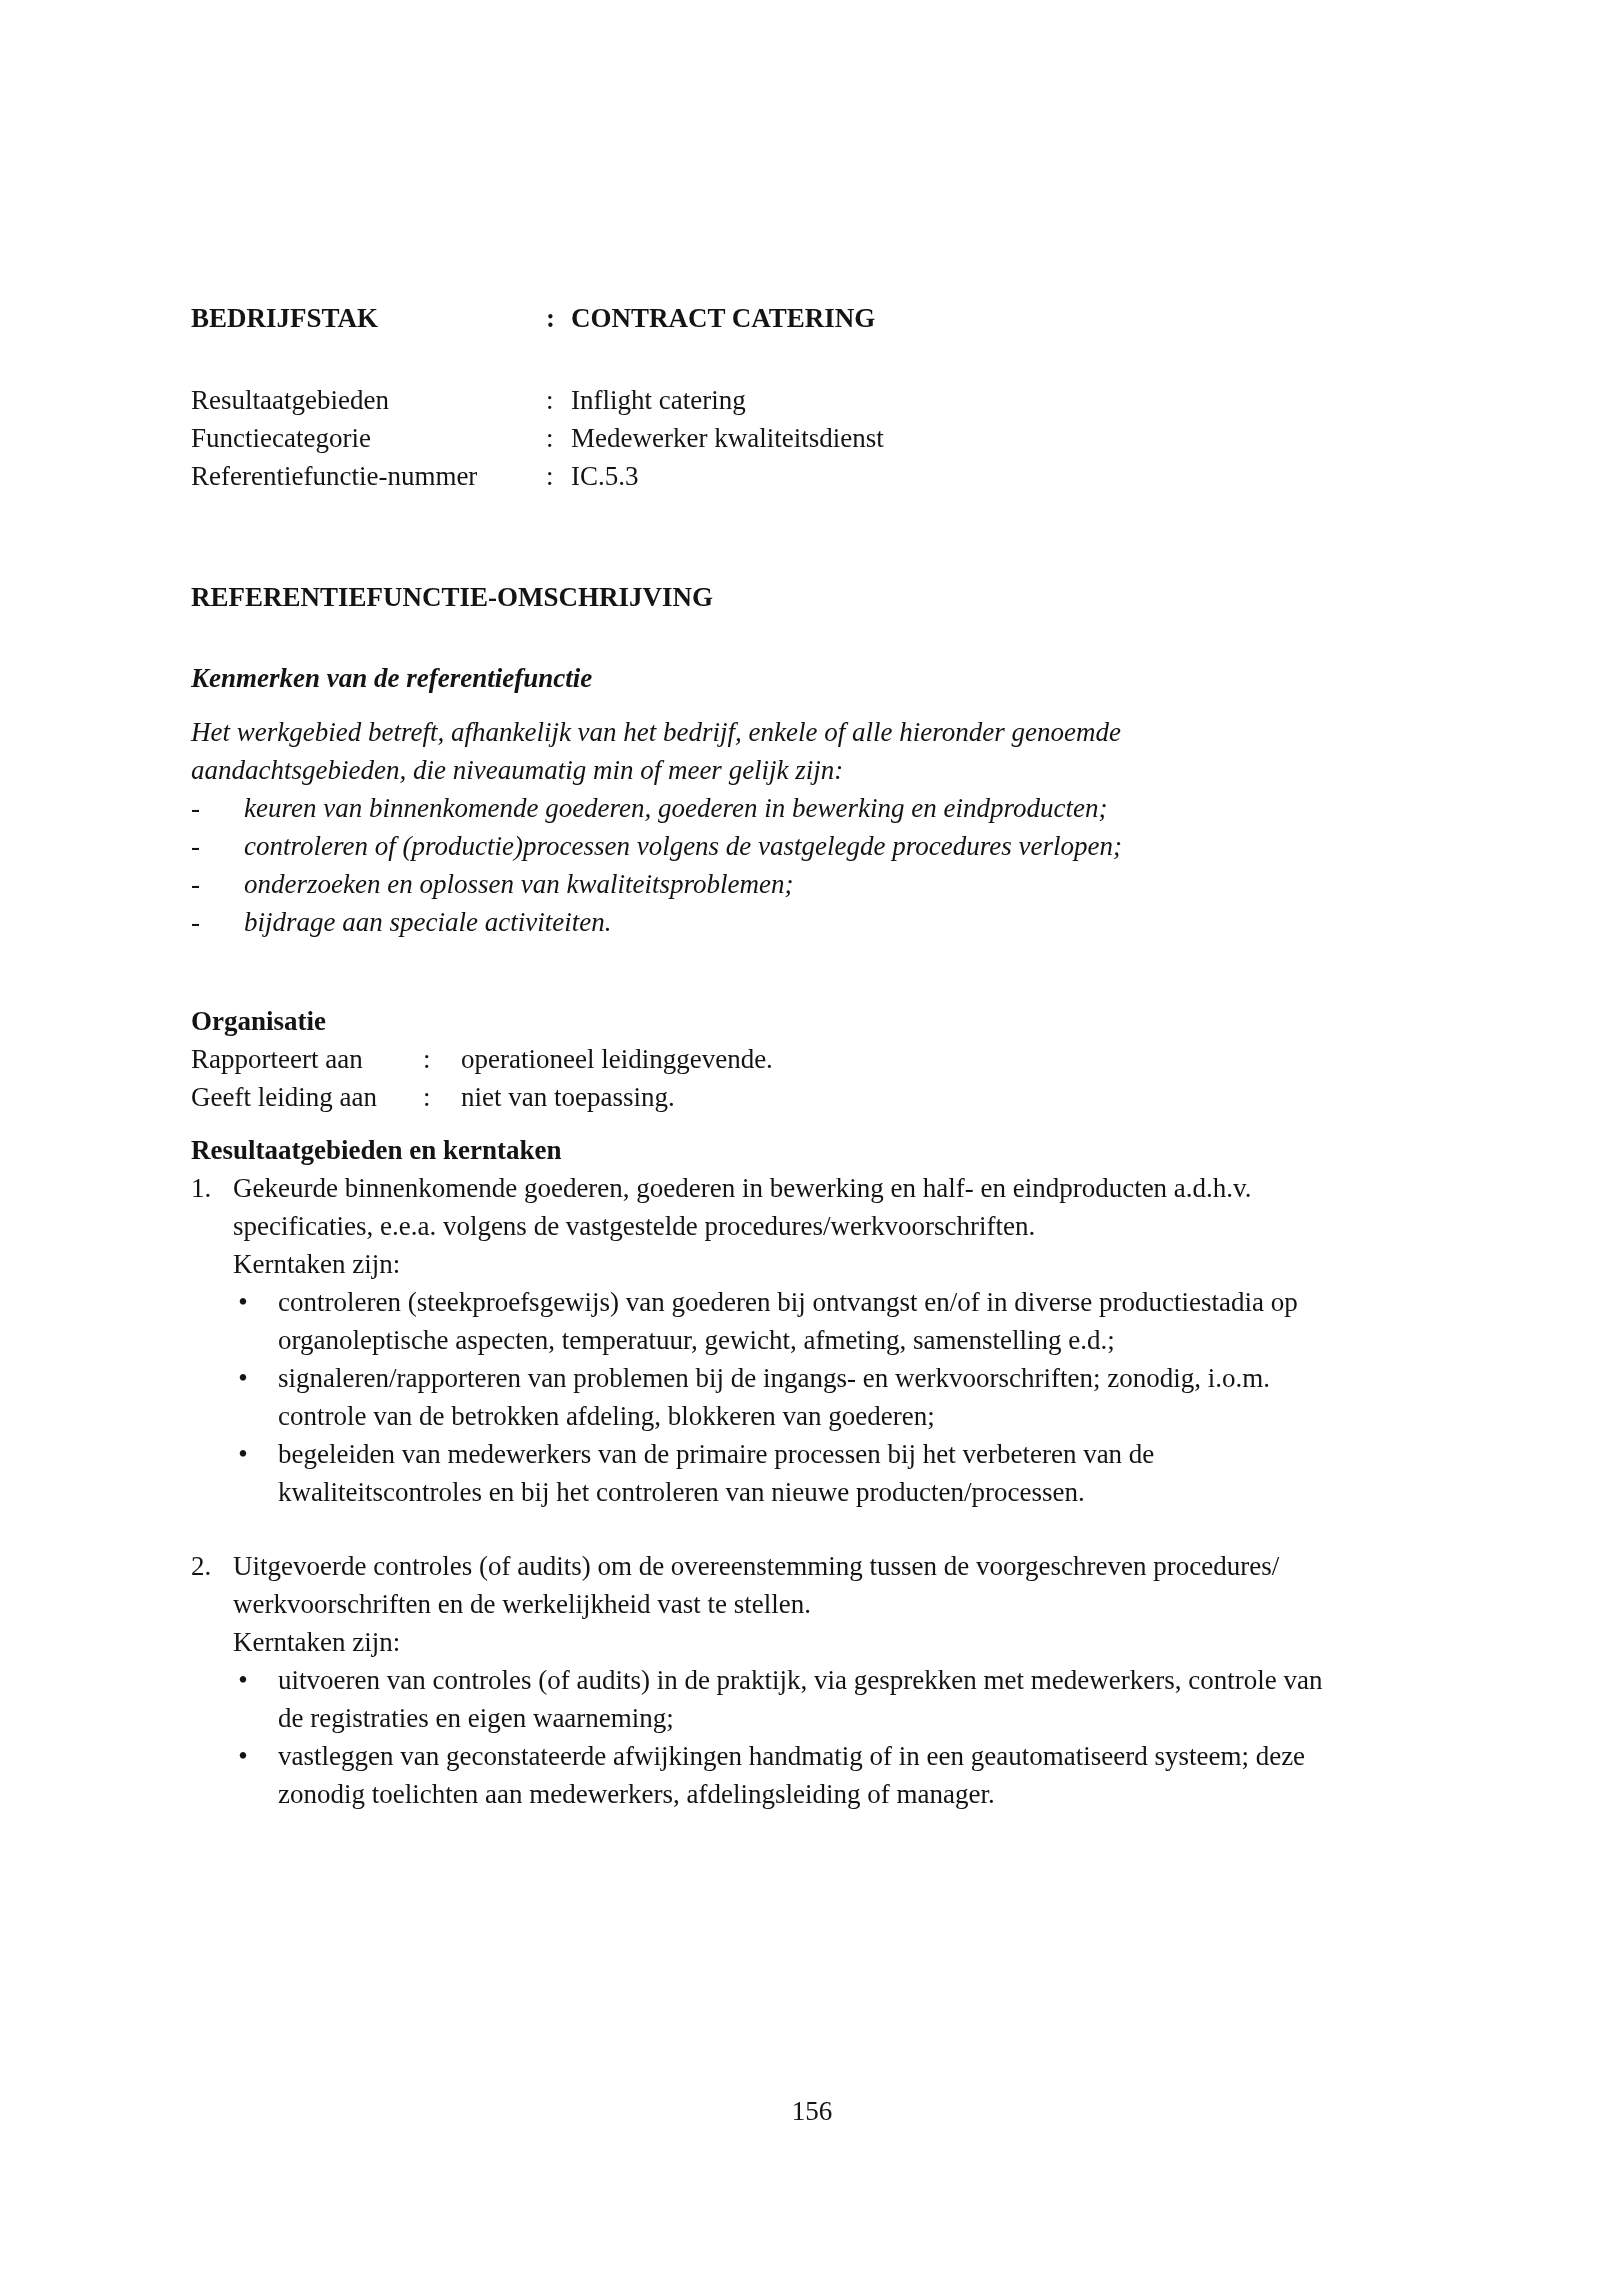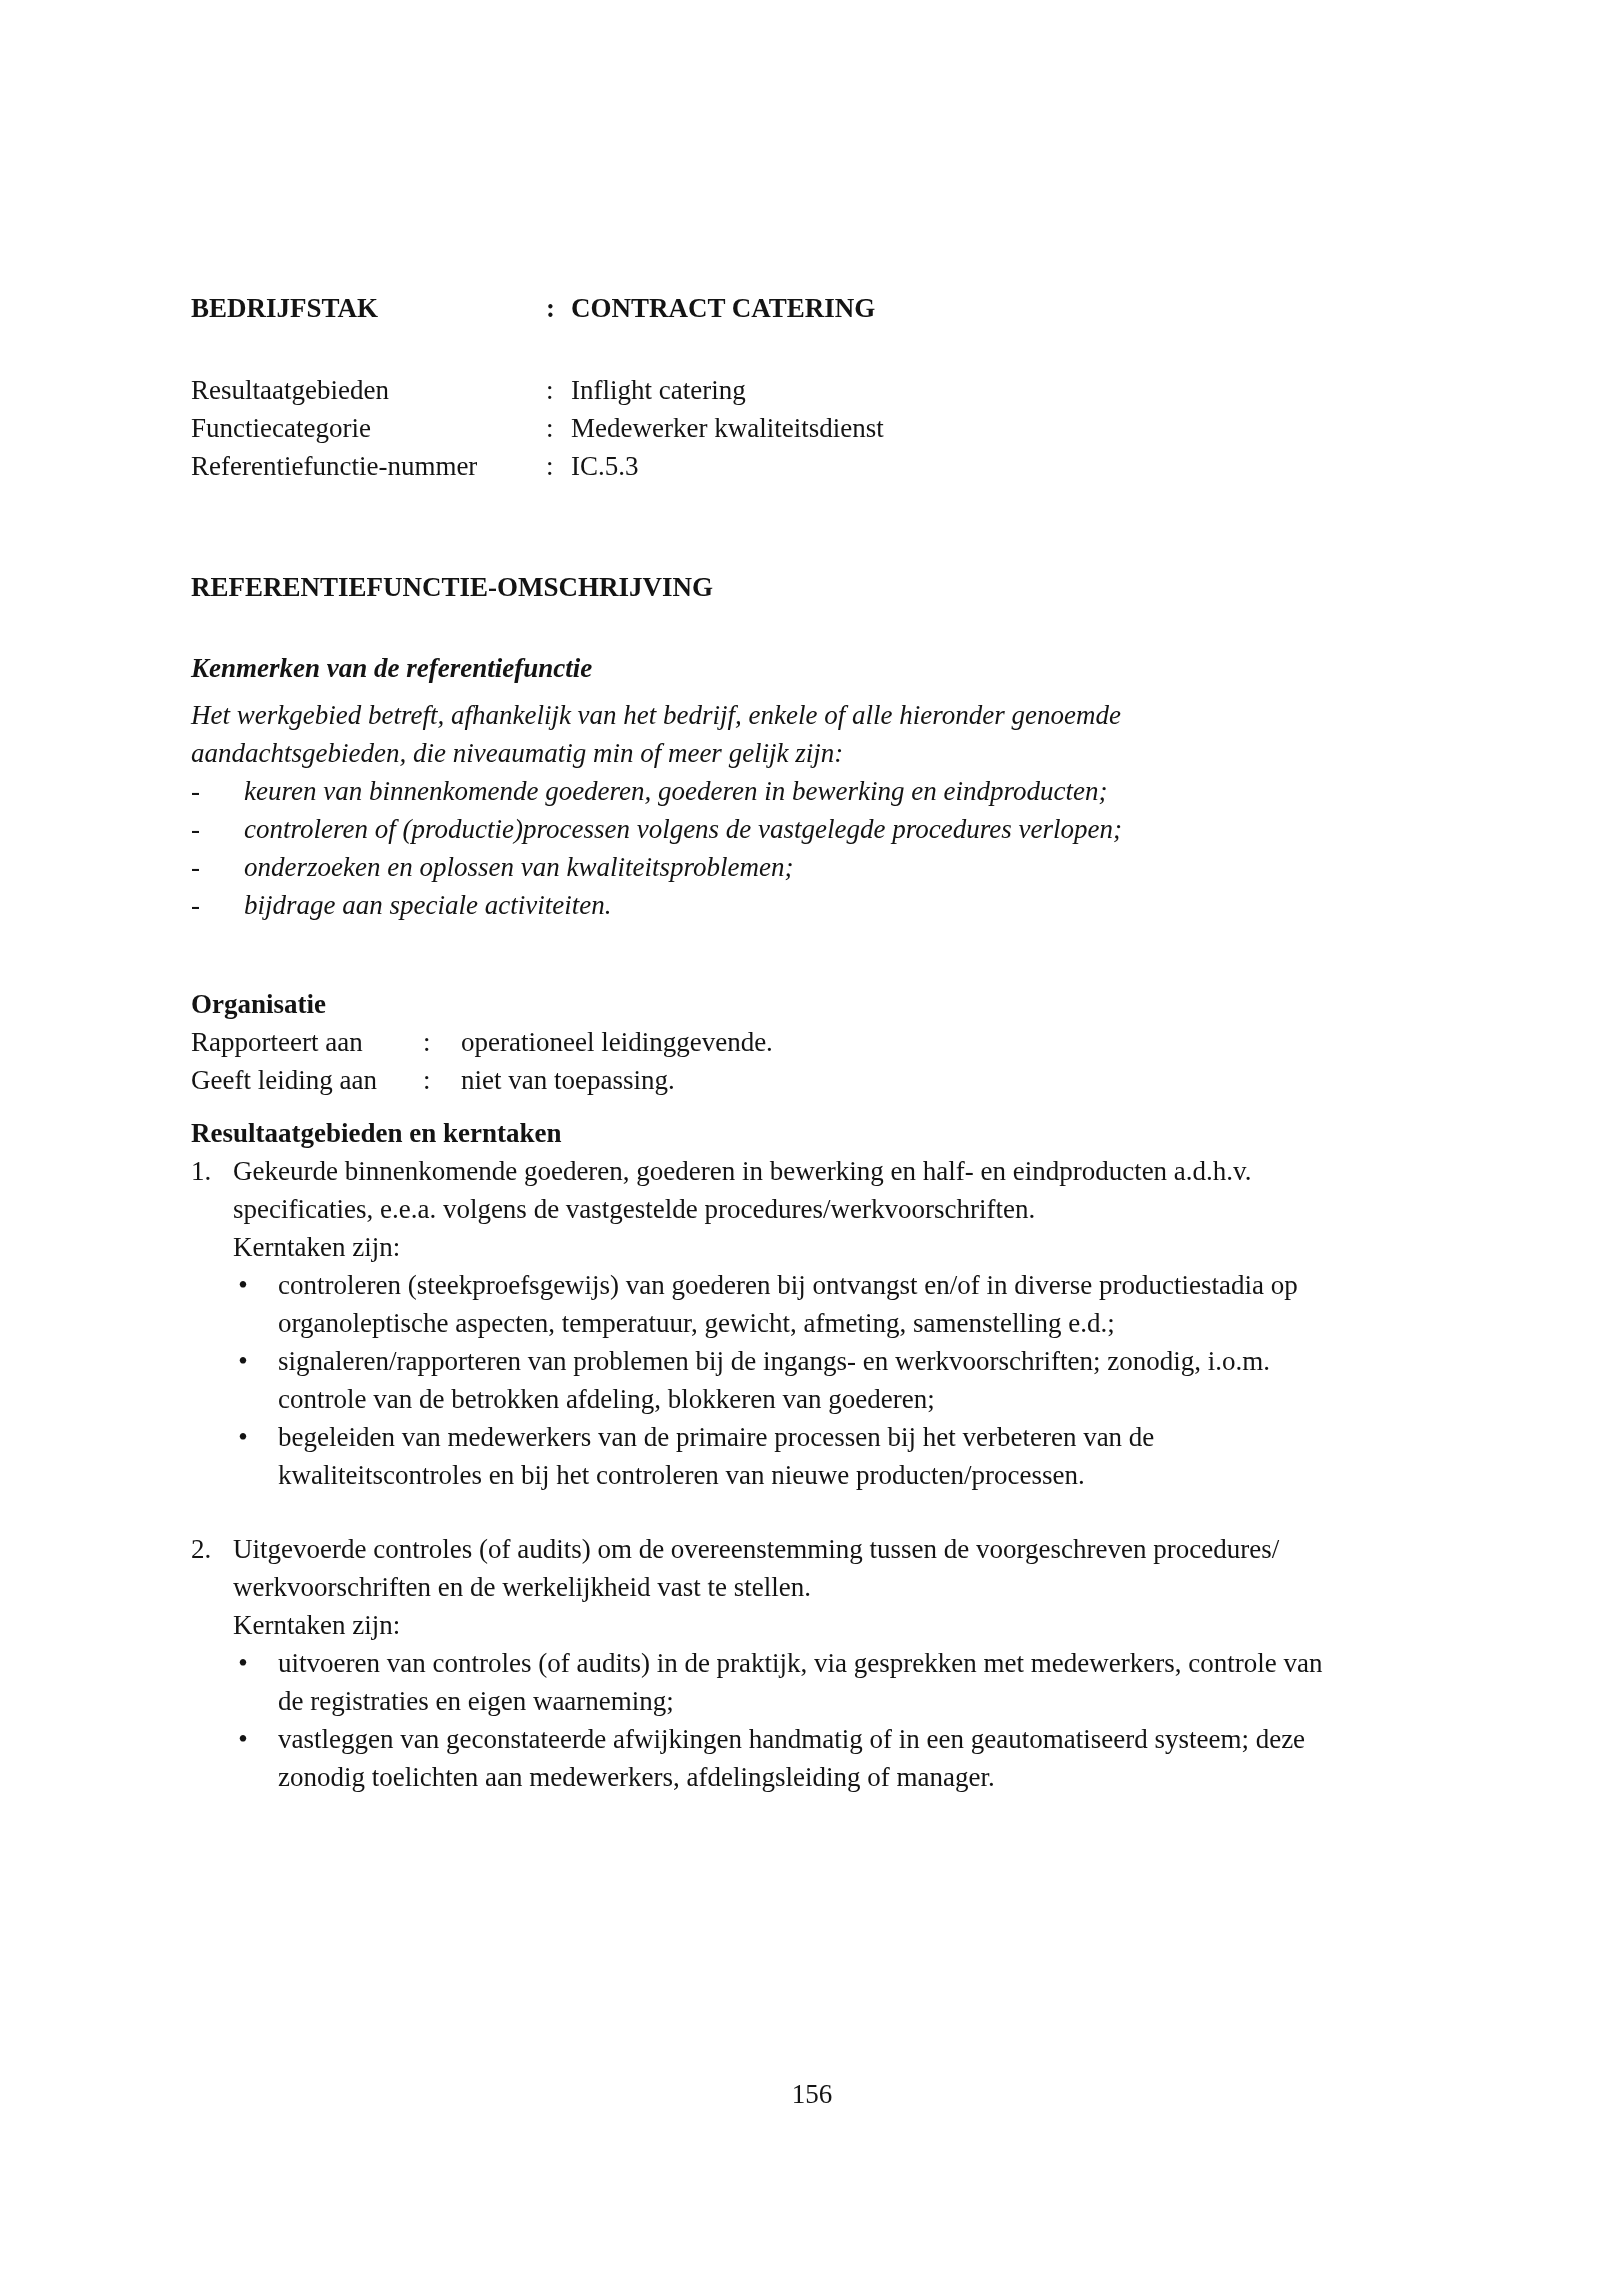--- a/index.html
+++ b/index.html
@@ -14,21 +14,21 @@
     background: #ffffff;
     overflow: hidden;
     font-family: "Liberation Serif", "DejaVu Serif", serif;
     font-size: 27px;
     line-height: 38px;
     color: #141414;
   }
   .content {
     position: absolute;
     left: 191px;
-    top: 0;
+    top: 10px;
     width: 1242px;
   }
   .line { white-space: nowrap; }
 
   
   .header-block { margin-top: 289px; }
   .field-row {
     display: grid;
     grid-template-columns: 355px 25px 1fr;
   }
@@ -40,21 +40,21 @@
     margin-top: 83px;
     font-weight: bold;
     white-space: nowrap;
   }
   .kenmerken-title {
     margin-top: 43px;
     font-weight: bold;
     font-style: italic;
     white-space: nowrap;
   }
-  .intro { margin-top: 9px; font-style: italic; }
+  .intro { margin-top: 16px; font-style: italic; }
 
   
   .dash-list {
     margin: 0; padding: 0;
     list-style: none;
     font-style: italic;
   }
   .dash-list li {
     display: grid;
     grid-template-columns: 53px 1fr;

